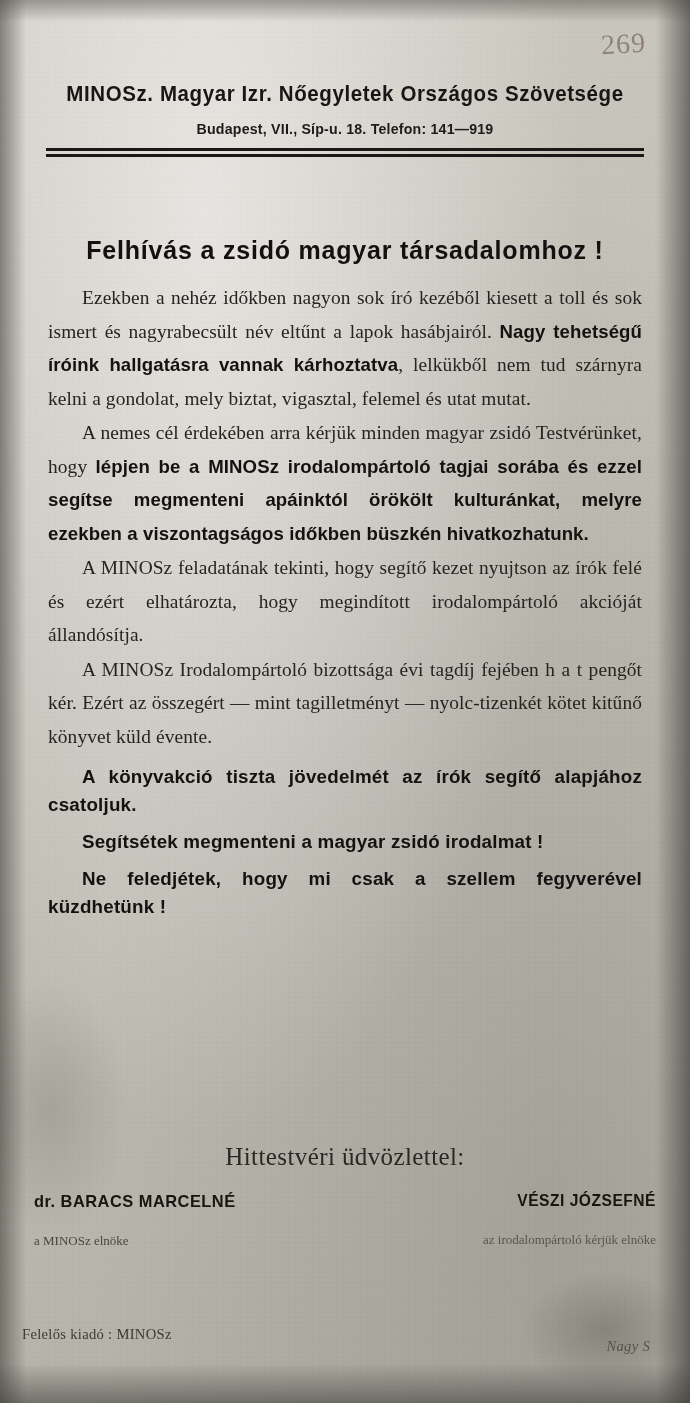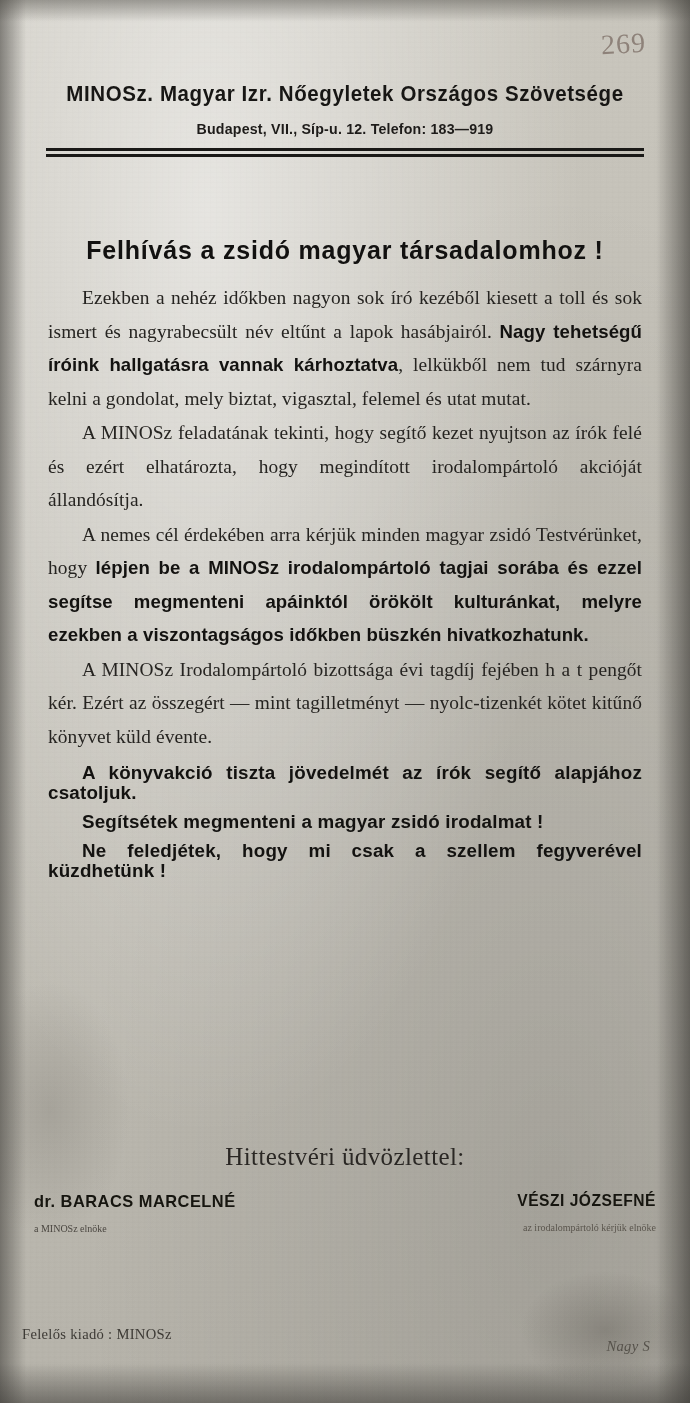--- a/index.html
+++ b/index.html
@@ -141,21 +141,21 @@
     color: #131210;
     font-size: 18.6px;
     letter-spacing: .1px;
   }
   p.bold-para {
     margin: 0;
     text-indent: 34px;
     font-family: "Liberation Sans", sans-serif;
     font-weight: bold;
     font-size: 18.8px;
-    line-height: 20px;
+    line-height: 28px;
     text-align: justify;
     color: #131210;
     letter-spacing: .2px;
   }
   .spacer-sm { height: 9px; }
 
   
   #closing {
     position: absolute;
     left: 0; right: 0;
@@ -183,23 +183,23 @@
   }
   .sig-name {
     font-family: "Liberation Sans", sans-serif;
     font-weight: bold;
     font-size: 16.4px;
     letter-spacing: .5px;
     color: #16150f;
   }
   .sig-role {
     font-family: "Liberation Serif", serif;
-    font-size: 10px;
+    font-size: 13px;
     color: #4a4640;
-    margin-top: 8px;
+    margin-top: 20px;
     line-height: 20px;
   }
   #sig-right .sig-name { font-size: 15.6px; }
   #sig-right .sig-role { color:#5a554d; }
 
   
   #imprint {
     position: absolute;
     left: 22px;
     top: 1326px;
@@ -234,36 +234,36 @@
   <div id="grain"></div>
 
   <div class="blotch" style="left:520px; top:1270px; width:170px; height:120px; background:radial-gradient(ellipse at center, rgba(60,56,50,.28), rgba(60,56,50,0) 70%);"></div>
   <div class="blotch" style="left:-30px; top:980px; width:160px; height:260px; background:radial-gradient(ellipse at center, rgba(70,66,60,.18), rgba(70,66,60,0) 70%);"></div>
 
   <div class="content">
 
     <div id="pencil-number">269</div>
 
     <div id="org-name">MINOSz. Magyar Izr. Nőegyletek Országos Szövetsége</div>
-    <div id="org-address">Budapest, VII., Síp-u. 12. Telefon: 183—919</div>
+    <div id="org-address">Budapest, VII., Síp-u. 18. Telefon: 141—919</div>
 
     <div id="rule-double">
       <div class="r1"></div>
       <div class="r2"></div>
     </div>
 
     <h1 id="headline">Felhívás a zsidó magyar társadalomhoz !</h1>
 
     <div class="body-col">
 
       <p class="para"><span>Ezekben a nehéz időkben nagyon sok író kezéből kiesett a toll és sok ismert és nagyrabecsült név eltűnt a lapok hasábjairól. </span><span class="b">Nagy tehetségű íróink hallgatásra vannak kárhoztatva</span><span>, lelkükből nem tud szárnyra kelni a gondolat, mely biztat, vigasztal, felemel és utat mutat.</span></p>
 
+      <p class="para"><span>A nemes cél érdekében arra kérjük minden magyar zsidó Testvérünket, hogy </span><span class="b">lépjen be a MINOSz irodalompártoló tagjai sorába és ezzel segítse megmenteni apáinktól örökölt kulturánkat, melyre ezekben a viszontagságos időkben büszkén hivatkozhatunk.</span></p>
+
       <p class="para"><span>A MINOSz feladatának tekinti, hogy segítő kezet nyujtson az írók felé és ezért elhatározta, hogy megindított irodalompártoló akcióját állandósítja.</span></p>
-
-      <p class="para"><span>A nemes cél érdekében arra kérjük minden magyar zsidó Testvérünket, hogy </span><span class="b">lépjen be a MINOSz irodalompártoló tagjai sorába és ezzel segítse megmenteni apáinktól örökölt kulturánkat, melyre ezekben a viszontagságos időkben büszkén hivatkozhatunk.</span></p>
 
       <p class="para"><span>A MINOSz Irodalompártoló bizottsága évi tagdíj fejében h a t pengőt kér. Ezért az összegért — mint tagilletményt — nyolc-tizenkét kötet kitűnő könyvet küld évente.</span></p>
 
       <div class="spacer-sm"></div>
 
       <p class="bold-para"><span>A könyvakció tiszta jövedelmét az írók segítő alapjához csatoljuk.</span></p>
 
       <div class="spacer-sm"></div>
 
       <p class="bold-para"><span>Segítsétek megmenteni a magyar zsidó irodalmat !</span></p>

